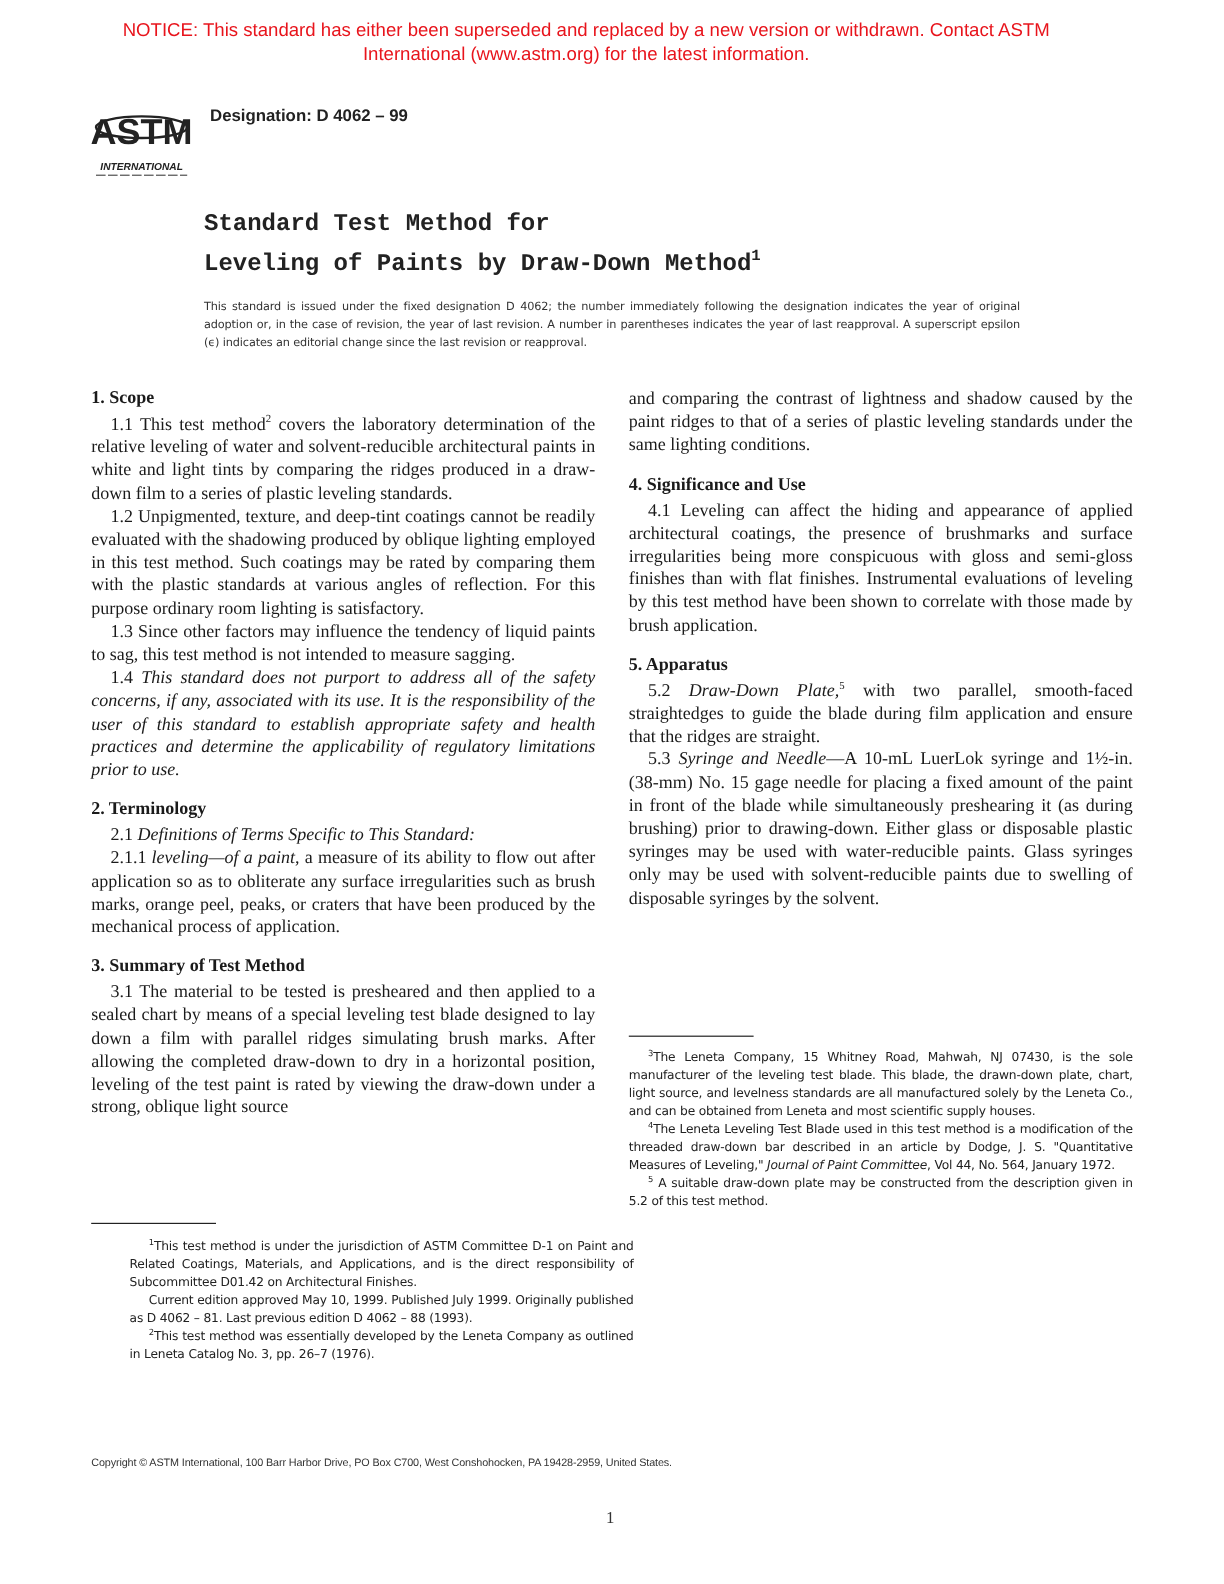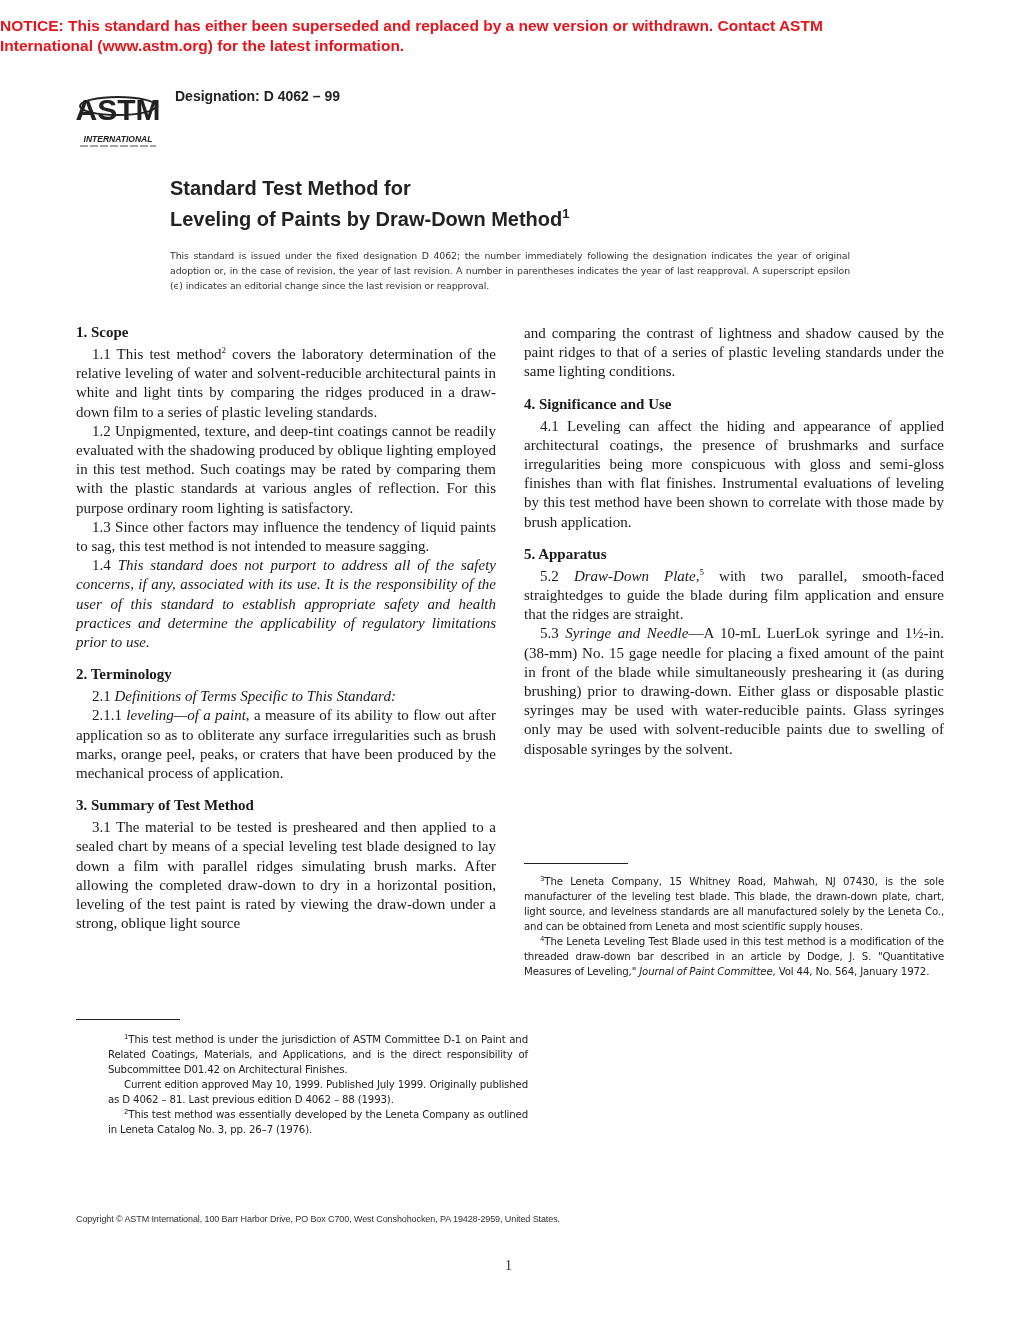--- a/index.html
+++ b/index.html
@@ -1,21 +1,21 @@
 <!DOCTYPE html>
 <html><head>
 <meta charset="utf-8">
 <style>
   html, body { margin: 0; padding: 0; background: #ffffff; }
   body { width: 1020px; height: 1320px; position: relative; overflow: hidden; color: #1a1a1a; }
-  .notice { position: absolute; top: 16px; left: 0; width: 977px; text-align: left;
-    font-family: "Liberation Sans", sans-serif; font-weight: bold; color: #e8141c; font-size: 15.5px; line-height: 20px; }
+  .notice { position: absolute; top: 16px; left: 0; width: 977px; text-align: center;
+    font-family: "Liberation Sans", sans-serif; font-weight: normal; color: #e8141c; font-size: 15.5px; line-height: 20px; }
   .logo { position: absolute; left: 76px; top: 76px; width: 84px; height: 72px; }
   .designation { position: absolute; left: 175px; top: 88px; font-family: "Liberation Sans", sans-serif; font-size: 14px; font-weight: bold; color: #222; }
-  .title { position: absolute; left: 170px; top: 175px; font-family: Liberation Sans, sans-serif; font-weight: bold; color: #222; font-size: 20px; line-height: 26px; }
+  .title { position: absolute; left: 170px; top: 175px; font-family: Liberation Mono, monospace; font-weight: bold; color: #222; font-size: 20px; line-height: 26px; }
   .title sup { font-size: 13px; }
   .issued { position: absolute; left: 170px; top: 248px; width: 680px; font-family: "DejaVu Sans", sans-serif; font-size: 9.4px; line-height: 15px; color: #333; text-align: justify; letter-spacing: -0.1px; }
   .col { position: absolute; top: 322px; width: 420px; font-family: "Liberation Serif", serif; font-size: 15px; line-height: 19.2px; color: #1a1a1a; }
   .col.left { left: 76px; }
   .col.right { left: 524px; top: 324px; }
   .col h2 { font-size: 15px; font-weight: bold; margin: 0 0 3px 0; line-height: 20px; }
   .col p { margin: 0; text-align: justify; text-indent: 16px; }
   .col p.noind { text-indent: 0; }
   .col .sec { margin-top: 12px; }
   .col sup { font-size: 9px; line-height: 0; }
@@ -83,16 +83,17 @@
 
   <h2 class="sec">5.  Apparatus</h2>
   <p><span>5.2 </span><i>Draw-Down Plate,</i><sup>5</sup><span> with two parallel, smooth-faced straightedges to guide the blade during film application and ensure that the ridges are straight.</span></p>
   <p><span>5.3 </span><i>Syringe and Needle</i><span>—A 10-mL LuerLok syringe and 1½-in. (38-mm) No. 15 gage needle for placing a fixed amount of the paint in front of the blade while simultaneously preshearing it (as during brushing) prior to drawing-down. Either glass or disposable plastic syringes may be used with water-reducible paints. Glass syringes only may be used with solvent-reducible paints due to swelling of disposable syringes by the solvent.</span></p>
 </div>
 
 <div class="rule" style="left:524px; top:863px;"></div>
 <div class="fn" style="left:524px; top:874px;">
   <p><sup>3</sup><span>The Leneta Company, 15 Whitney Road, Mahwah, NJ 07430, is the sole manufacturer of the leveling test blade. This blade, the drawn-down plate, chart, light source, and levelness standards are all manufactured solely by the Leneta Co., and can be obtained from Leneta and most scientific supply houses.</span></p>
   <p><sup>4</sup><span>The Leneta Leveling Test Blade used in this test method is a modification of the threaded draw-down bar described in an article by Dodge, J. S. "Quantitative Measures of Leveling," </span><i>Journal of Paint Committee</i><span>, Vol 44, No. 564, January 1972.</span></p>
+  <p><sup>5</sup><span> A suitable draw-down plate may be constructed from the description given in 5.2 of this test method.</span></p>
 </div>
 
 <div class="copyright">Copyright © ASTM International, 100 Barr Harbor Drive, PO Box C700, West Conshohocken, PA 19428-2959, United States.</div>
 <div class="pagenum">1</div>
 
 </body></html>

